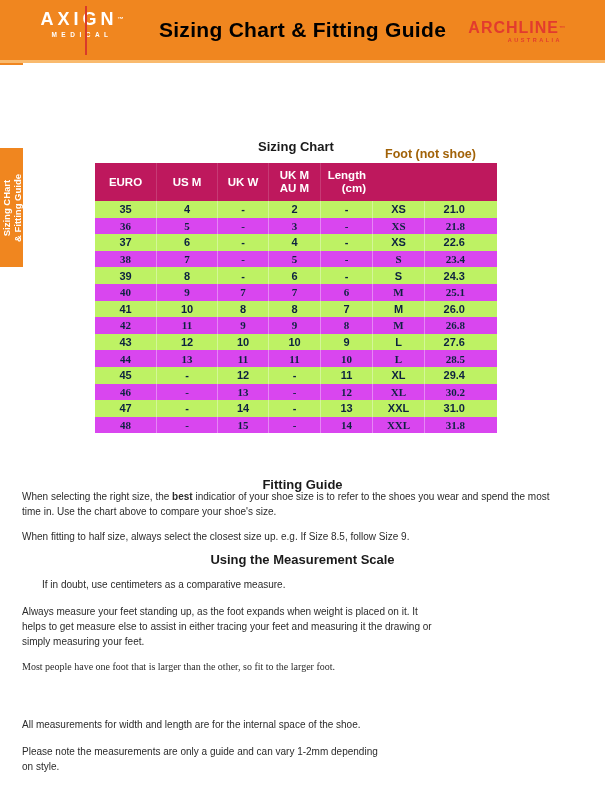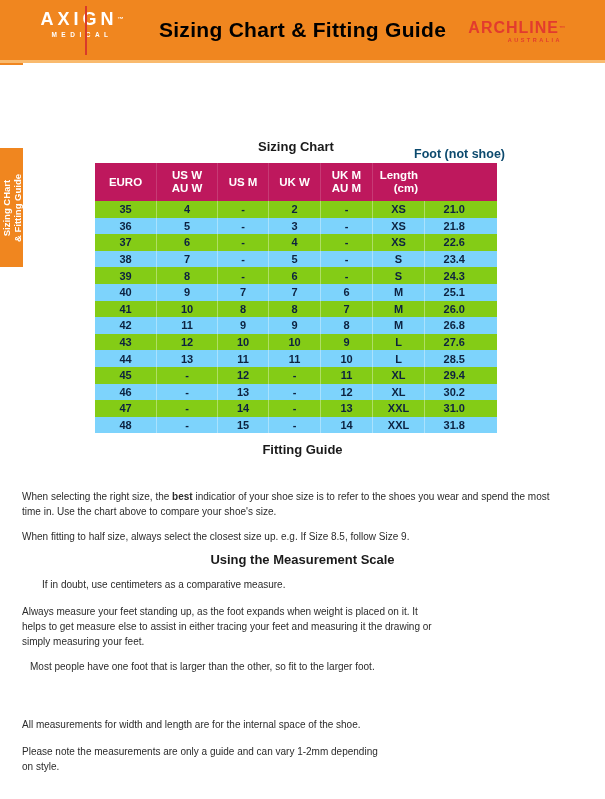--- a/index.html
+++ b/index.html
@@ -24,48 +24,48 @@
   .header-rule { position:absolute; left:0; top:60px; width:605px; height:3px; background:#F9BA6E; }
   .header-rule-accent { position:absolute; left:0; top:63px; width:23px; height:2px; background:#F0861F; }
   
   .side-tab { position:absolute; left:0; top:148px; width:23px; height:119px; background:#F0861F; }
   .side-tab-text { position:absolute; left:50%; top:50%; width:119px;
     transform:translate(-50%,-50%) rotate(-90deg); text-align:center;
     color:#fff; font-weight:bold; font-size:9.5px; line-height:10.5px; white-space:nowrap; }
   
   .sizing-title { position:absolute; left:95px; top:139px; width:402px; text-align:center;
     font-size:13px; font-weight:bold; color:#1a1a1a; }
-  .foot-note { position:absolute; left:385px; top:147px; width:120px; text-align:right;
-    font-size:12.5px; font-weight:bold; color:#0c4a6e; }
+  .foot-note { position:absolute; left:385px; top:147px; width:120px; text-align:left;
+    font-size:12.5px; font-weight:bold; color:#a16207; }
   .table { position:absolute; left:95px; top:163px; width:402px; }
   .thead { display:grid; grid-template-columns:61px 61px 51px 52px 52px 52px 73px;
     background:#be185d; height:38px; }
   .thcell { box-sizing:border-box; display:flex; align-items:center; justify-content:center;
     text-align:center; color:#fff; font-weight:bold; font-size:11.5px; line-height:13px;
     white-space:pre-line; }
   .thcell + .thcell { border-left:1px solid rgba(255,255,255,0.15); }
   .thcell:last-child { justify-content:flex-end; text-align:right; padding-right:6px; }
   .trow { display:grid; grid-template-columns:61px 61px 51px 52px 52px 52px 73px;
-    height:16.6px; background:#84cc16; }
-  .trow.alt { background:#7dd3fc; }
+    height:16.6px; background:#bef264; }
+  .trow.alt { background:#d946ef;font-family:Liberation Serif, serif; }
   .tcell { box-sizing:border-box; display:flex; align-items:center; justify-content:center;
     font-size:11px; font-weight:bold; color:#0D2240; }
   .tcell + .tcell { border-left:1px solid rgba(255,255,255,0.35); }
   .tcell:last-child { justify-content:flex-end; padding-right:32px; }
   
   .section-heading { position:absolute; left:0; width:605px; margin:0; text-align:center;
     font-size:13px; font-weight:bold; color:#1a1a1a; }
-  .heading-fitting { top:442px; }
+  .heading-fitting { top:477px; }
   .heading-measure { top:552px; }
   .body-text { position:absolute; margin:0; font-size:10px; line-height:15px; color:#2b2b2b; }
   .p1 { left:22px; top:489px; width:548px; }
   .p2 { left:22px; top:529px; width:560px; }
   .p3 { left:22px; top:577px; width:560px;padding-left:20px; }
   .p4 { left:22px; top:604px; width:422px; }
-  .p5 { left:30px; top:659px; width:470px; }
+  .p5 { left:22px; top:659px; width:470px;font-family:Liberation Serif, serif; }
   .p6 { left:22px; top:717px; width:470px; }
   .p7 { left:22px; top:744px; width:368px; }
   
   .foot-diagram { position:absolute; left:453px; top:616px; width:92px; height:128px; }
   .foot-diagram svg { display:block; }
 </style>
 </head>
 <body>
 
 <div class="page">
@@ -91,22 +91,20 @@
       <div>&amp; Fitting Guide</div>
     </div>
   </aside>
 
   <div class="sizing-title">Sizing Chart</div>
   <div class="foot-note">Foot (not shoe)</div>
 
   <div class="table">
     <div class="thead">
         <div class="thcell">EURO</div>
-        <div class="thcell">US W
-AU W</div>
         <div class="thcell">US M</div>
         <div class="thcell">UK W</div>
         <div class="thcell">UK M
 AU M</div>
         <div class="thcell">Length
 (cm)</div>
       </div>
     <div class="tbody">
         <div class="trow">
           <div class="tcell">35</div>

